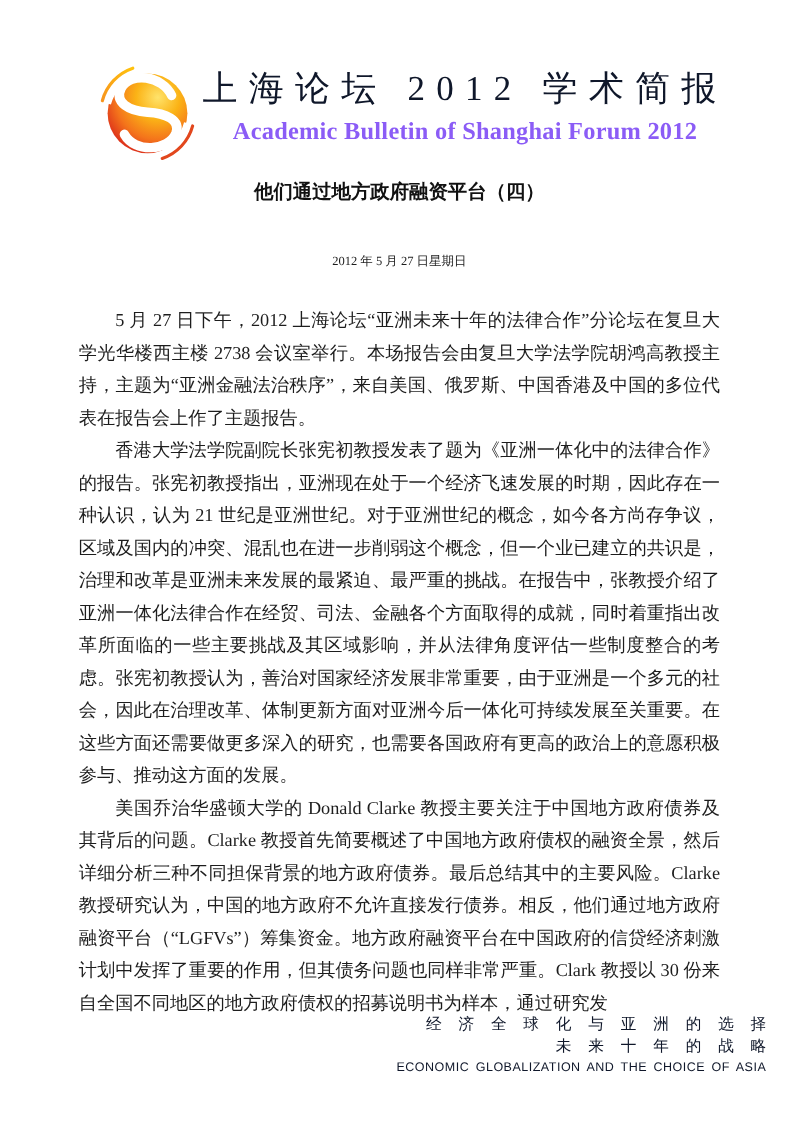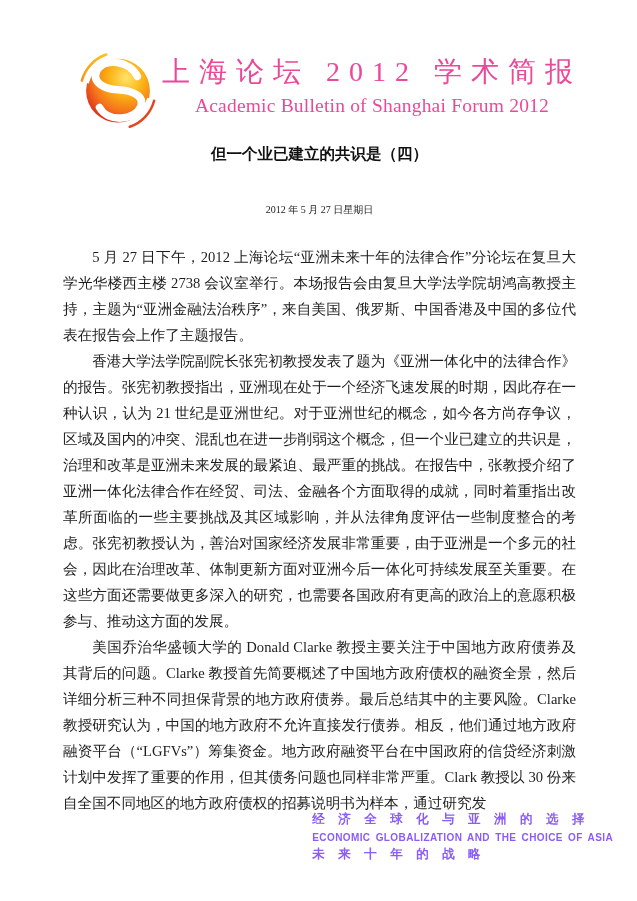--- a/index.html
+++ b/index.html
@@ -25,30 +25,30 @@
     display: flex;
     align-items: flex-start;
   }
   .logo-wrap { width: 86px; height: 88px; flex: none; }
   .logo-wrap svg { display: block; }
   .header-titles { flex: 1; text-align: center; padding-top: 10px; }
   .title-zh {
     margin: 0;
     font-size: 28px;
     font-weight: 400;
-    color: #ec4899;
+    color: #0f172a;
     letter-spacing: 9px;
     white-space: nowrap;
     line-height: 1.15;
   }
   .title-en {
     margin: 7px 0 0 0;
     font-size: 19.5px;
-    font-weight: normal;
-    color: #ec4899;
+    font-weight: bold;
+    color: #8b5cf6;
     letter-spacing: 0.2px;
     white-space: nowrap;
   }
 
   
   .article {
     position: absolute;
     top: 143px; left: 63px; right: 61px;
   }
   .article-title {
@@ -73,24 +73,24 @@
   }
   .paragraphs p {
     margin: 0;
     text-indent: 2em;
   }
 
   
   .footer {
     position: absolute;
     top: 811px; right: 24px;
-    text-align: left;
+    text-align: right;
     font-family: "Liberation Sans", sans-serif;
-    font-weight: bold;
-    color: #8b5cf6;
+    font-weight: normal;
+    color: #0f172a;
   }
   .footer-line { line-height: 17.6px; white-space: nowrap; }
   .footer-line.zh {
     font-size: 12.5px;
     letter-spacing: 5px;
     margin-right: -5px;
   }
   .footer-line.en {
     font-size: 10px;
     letter-spacing: 0.4px;
@@ -129,28 +129,28 @@
         <path d="M 73 35 C 64 16 34 12 25 28 C 18 42 33 50 50 51 C 67 52 82 58 77 71 C 70 88 38 90 28 72" fill="none" stroke="#ffffff" stroke-width="9" stroke-linecap="round"></path>
       </svg>
     </div>
     <div class="header-titles">
       <h1 class="title-zh">上海论坛 2012 学术简报</h1>
       <h2 class="title-en">Academic Bulletin of Shanghai Forum 2012</h2>
     </div>
   </div>
 
   <div class="article">
-    <h3 class="article-title">但一个业已建立的共识是（四）</h3>
+    <h3 class="article-title">他们通过地方政府融资平台（四）</h3>
     <div class="article-date">2012 年 5 月 27 日星期日</div>
     <div class="paragraphs">
       <p>5 月 27 日下午，2012 上海论坛“亚洲未来十年的法律合作”分论坛在复旦大学光华楼西主楼 2738 会议室举行。本场报告会由复旦大学法学院胡鸿高教授主持，主题为“亚洲金融法治秩序”，来自美国、俄罗斯、中国香港及中国的多位代表在报告会上作了主题报告。</p>
       <p>香港大学法学院副院长张宪初教授发表了题为《亚洲一体化中的法律合作》的报告。张宪初教授指出，亚洲现在处于一个经济飞速发展的时期，因此存在一种认识，认为 21 世纪是亚洲世纪。对于亚洲世纪的概念，如今各方尚存争议，区域及国内的冲突、混乱也在进一步削弱这个概念，但一个业已建立的共识是，治理和改革是亚洲未来发展的最紧迫、最严重的挑战。在报告中，张教授介绍了亚洲一体化法律合作在经贸、司法、金融各个方面取得的成就，同时着重指出改革所面临的一些主要挑战及其区域影响，并从法律角度评估一些制度整合的考虑。张宪初教授认为，善治对国家经济发展非常重要，由于亚洲是一个多元的社会，因此在治理改革、体制更新方面对亚洲今后一体化可持续发展至关重要。在这些方面还需要做更多深入的研究，也需要各国政府有更高的政治上的意愿积极参与、推动这方面的发展。</p>
       <p>美国乔治华盛顿大学的 Donald Clarke 教授主要关注于中国地方政府债券及其背后的问题。Clarke 教授首先简要概述了中国地方政府债权的融资全景，然后详细分析三种不同担保背景的地方政府债券。最后总结其中的主要风险。Clarke 教授研究认为，中国的地方政府不允许直接发行债券。相反，他们通过地方政府融资平台（“LGFVs”）筹集资金。地方政府融资平台在中国政府的信贷经济刺激计划中发挥了重要的作用，但其债务问题也同样非常严重。Clark 教授以 30 份来自全国不同地区的地方政府债权的招募说明书为样本，通过研究发</p>
     </div>
   </div>
 
   <div class="footer">
     <div class="footer-line zh">经 济 全 球 化 与 亚 洲 的 选 择</div>
+    <div class="footer-line zh">未 来 十 年 的 战 略</div>
     <div class="footer-line en">ECONOMIC GLOBALIZATION AND THE CHOICE OF ASIA</div>
-    <div class="footer-line zh">未 来 十 年 的 战 略</div>
   </div>
 
 </div>
 
 </body></html>

